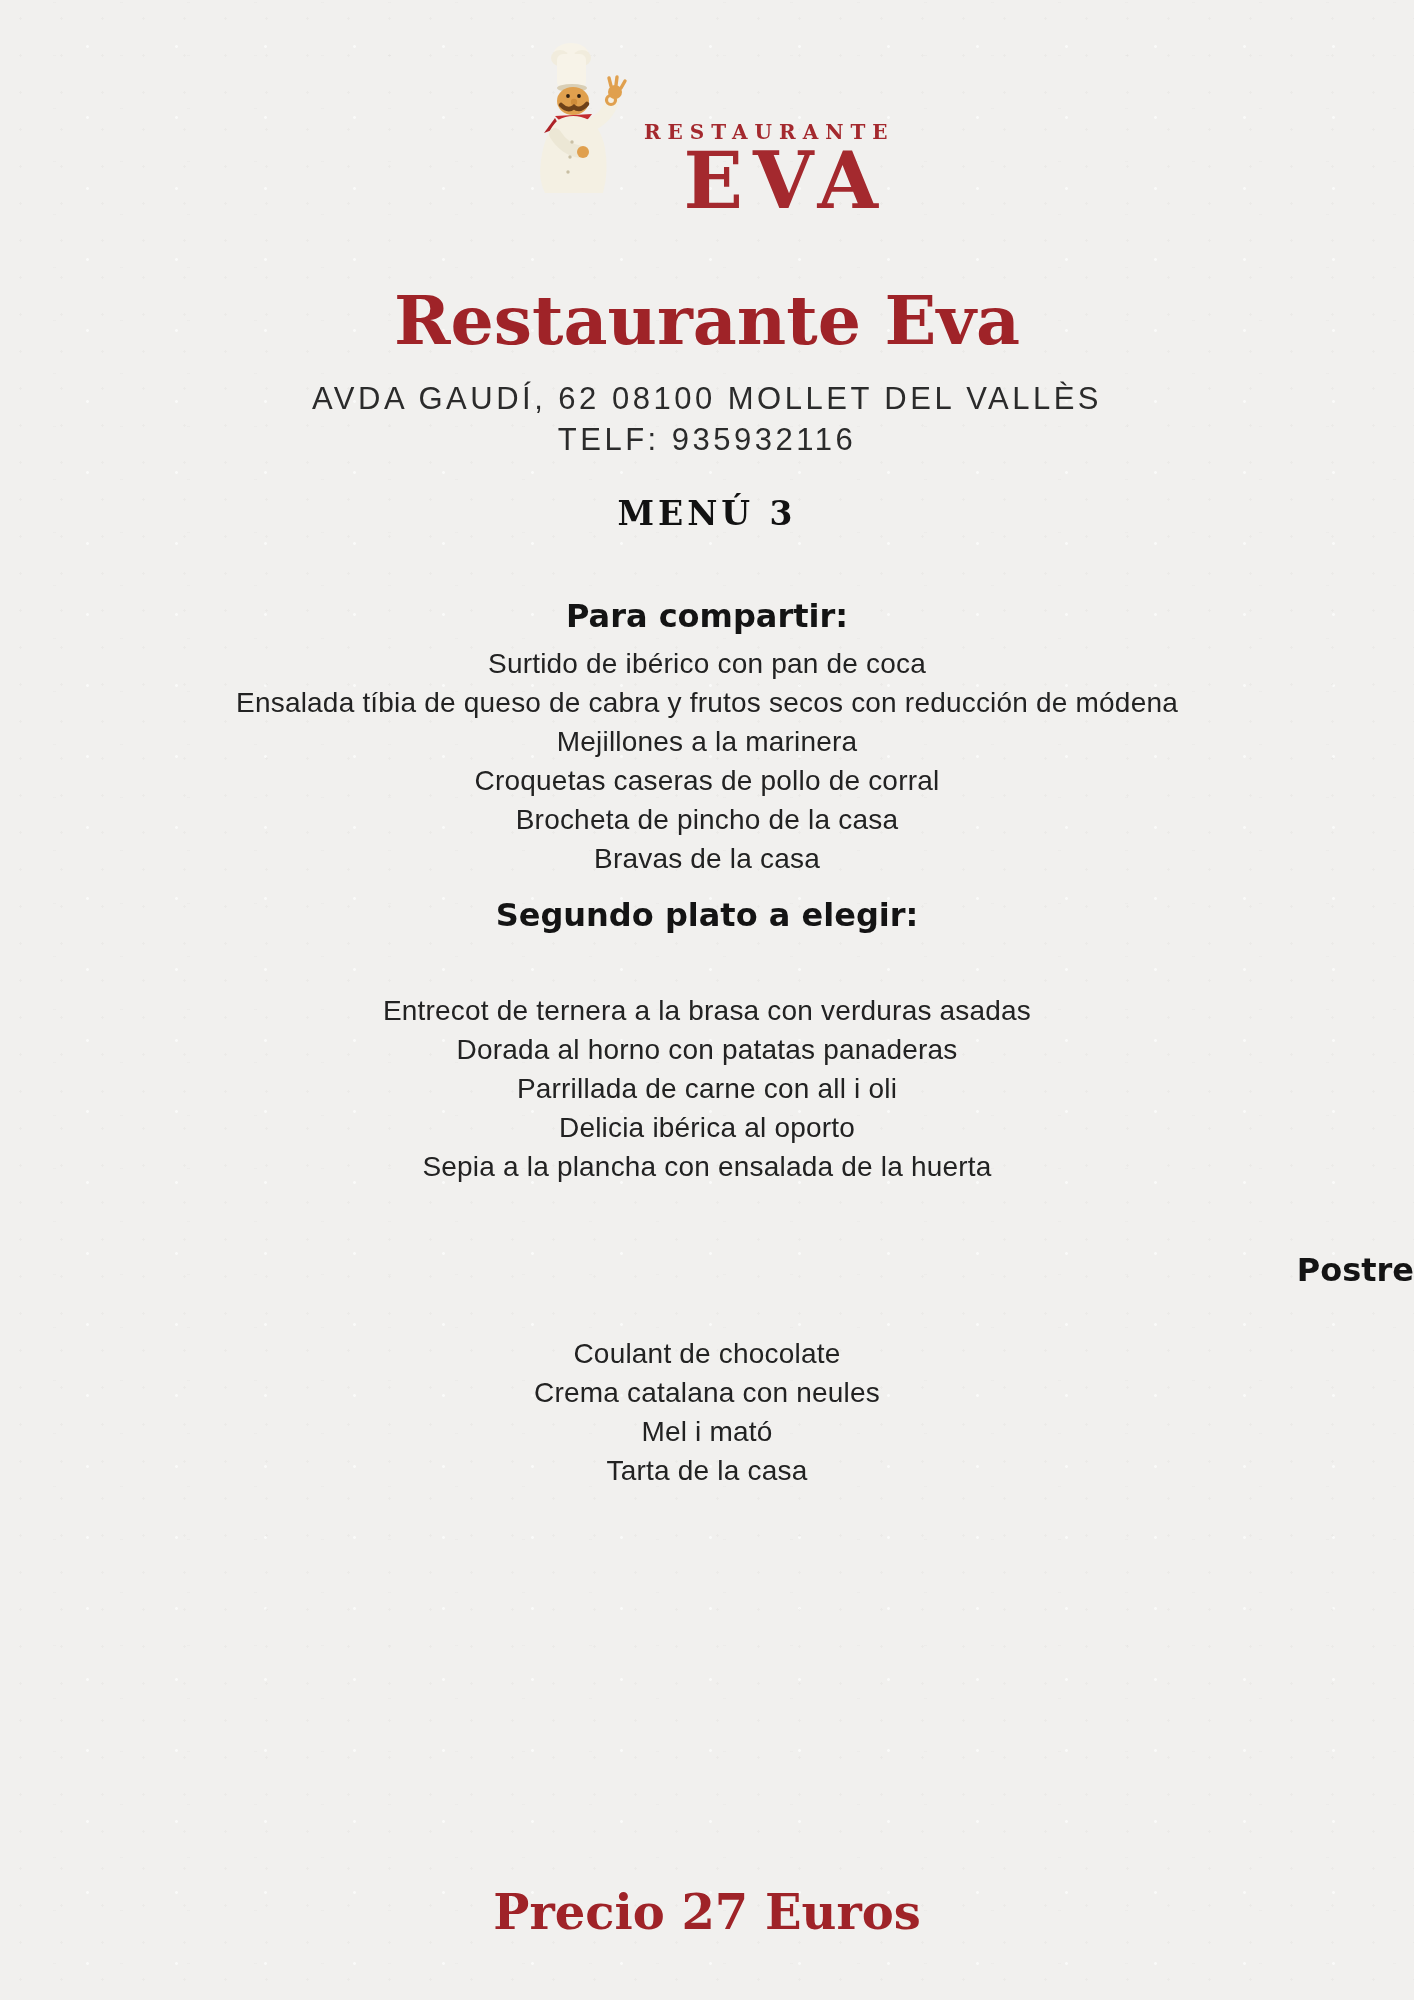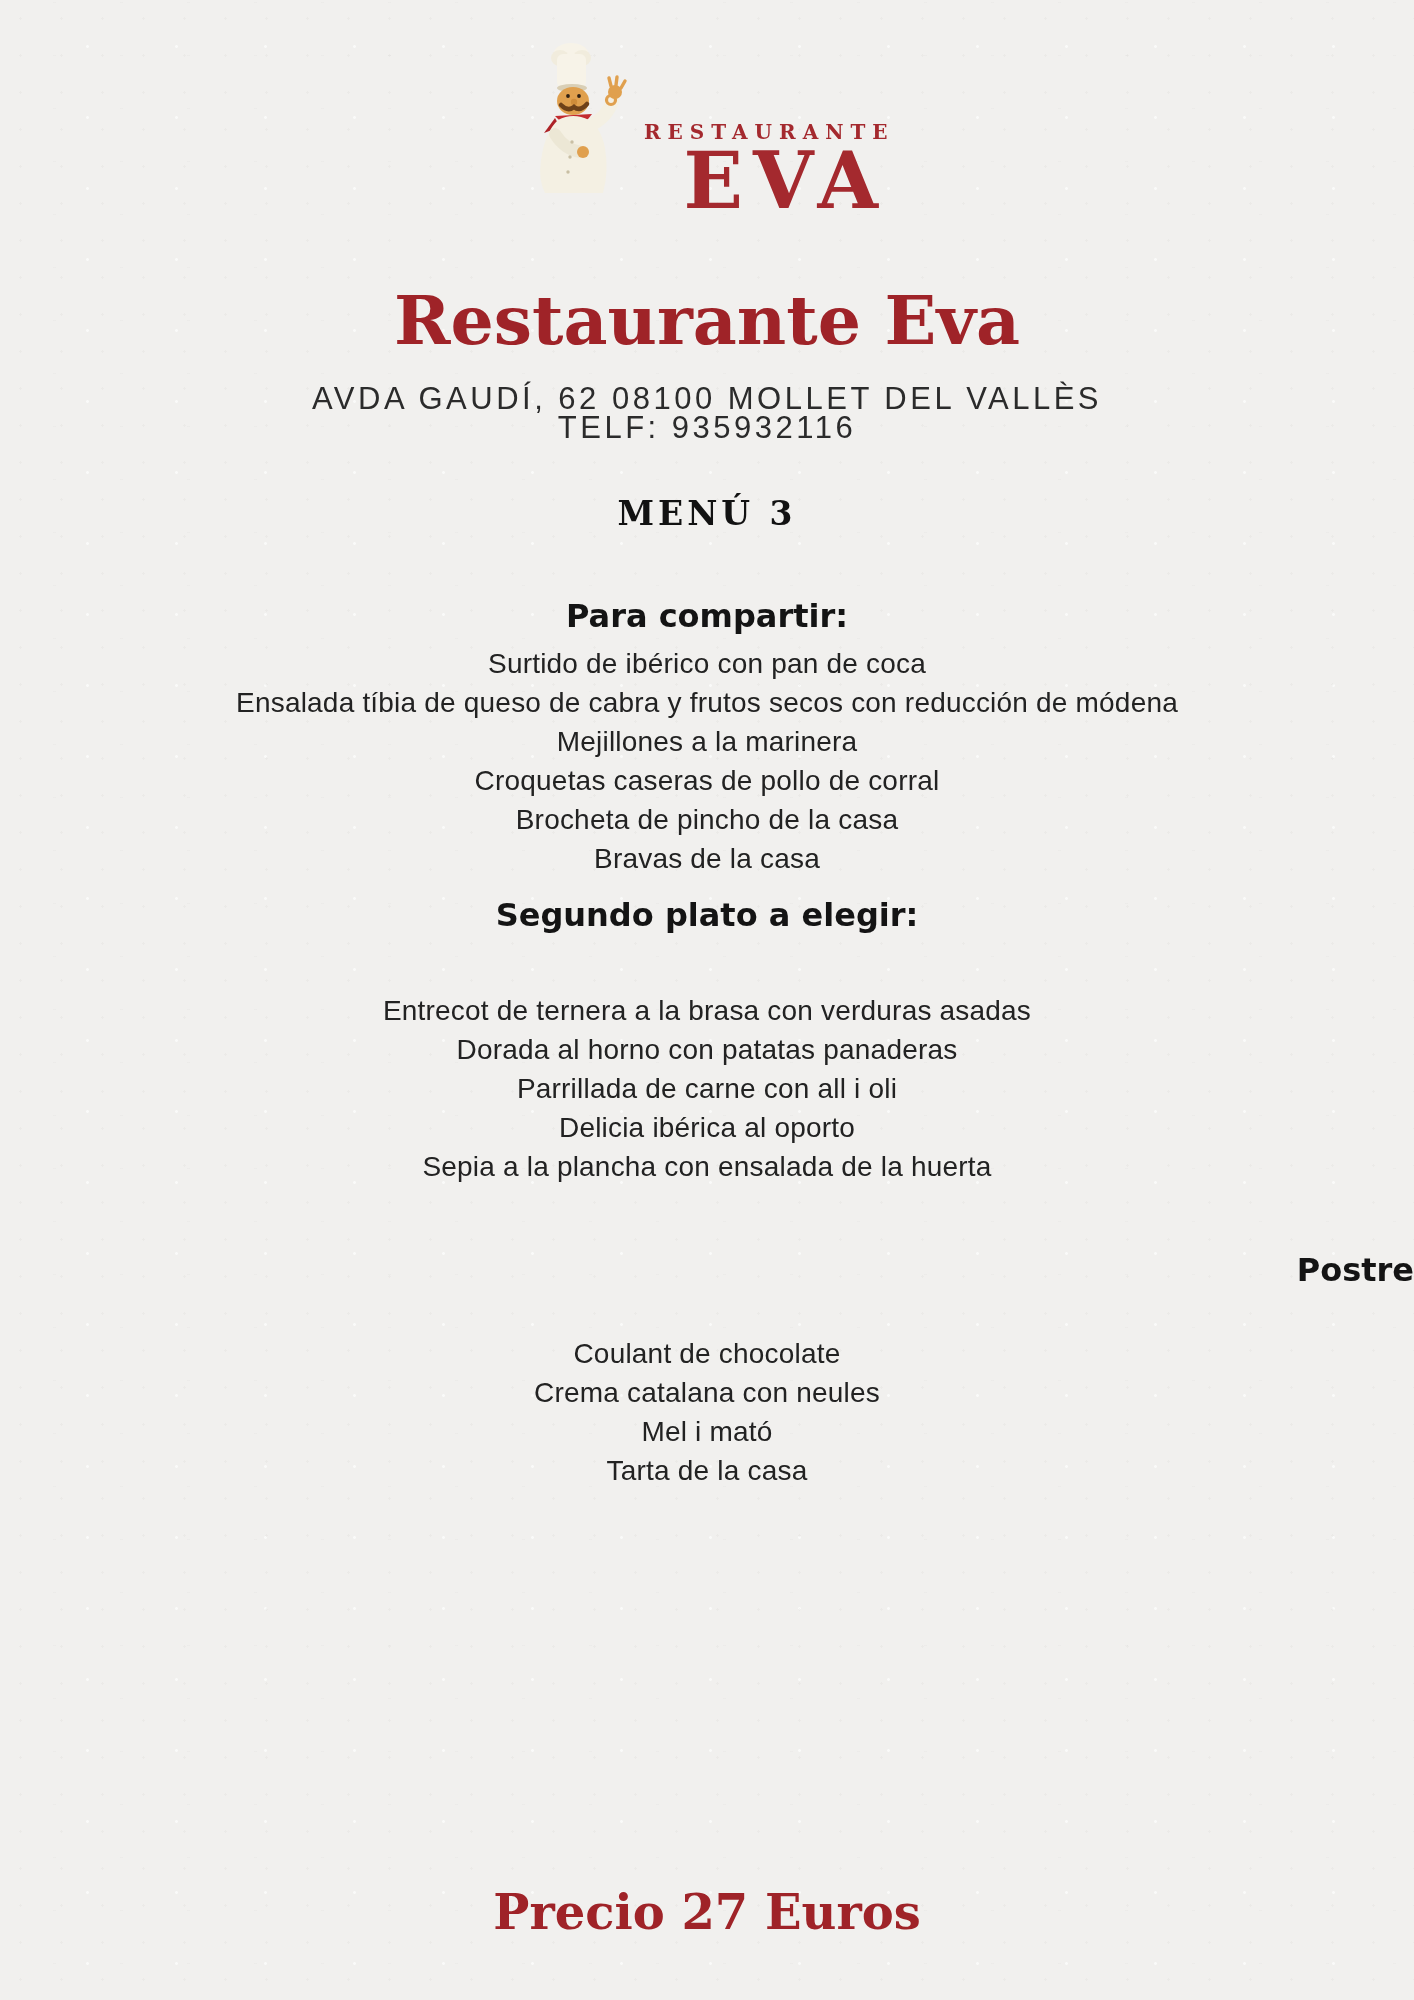--- a/index.html
+++ b/index.html
@@ -46,21 +46,21 @@
   
   .page-title {
     top: 284px;
     font-family: "DejaVu Serif", serif;
     font-weight: bold;
     font-size: 68px;
     line-height: 72px;
     color: #9f2328;
   }
   .address-line { top: 381px; font-size: 31px; letter-spacing: 3.5px; color: #2b2b2b; }
-  .telf-line    { top: 410px; font-size: 31px; letter-spacing: 3.5px; color: #2b2b2b; }
+  .telf-line    { top: 422px; font-size: 31px; letter-spacing: 3.5px; color: #2b2b2b; }
   .menu-number  {
     top: 494px;
     font-family: "DejaVu Serif", serif;
     font-weight: bold;
     font-size: 33px;
     letter-spacing: 4px;
     color: #121212;
   }
   .section-heading {
     font-family: "DejaVu Sans", sans-serif;

